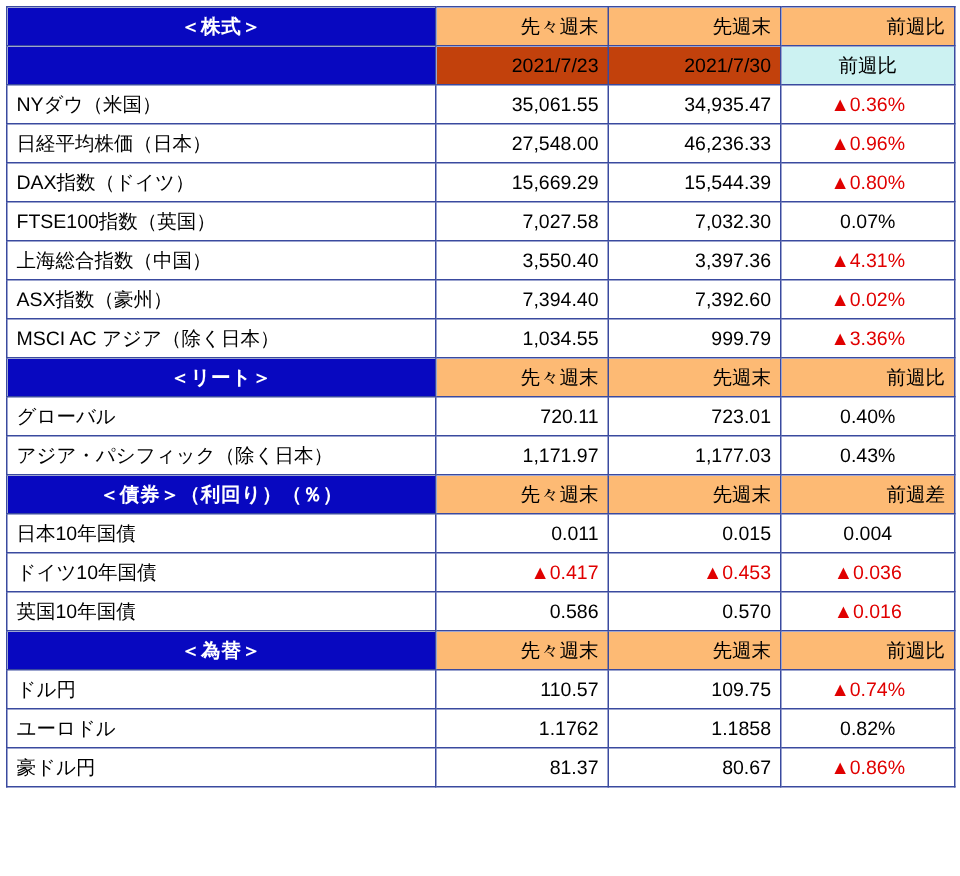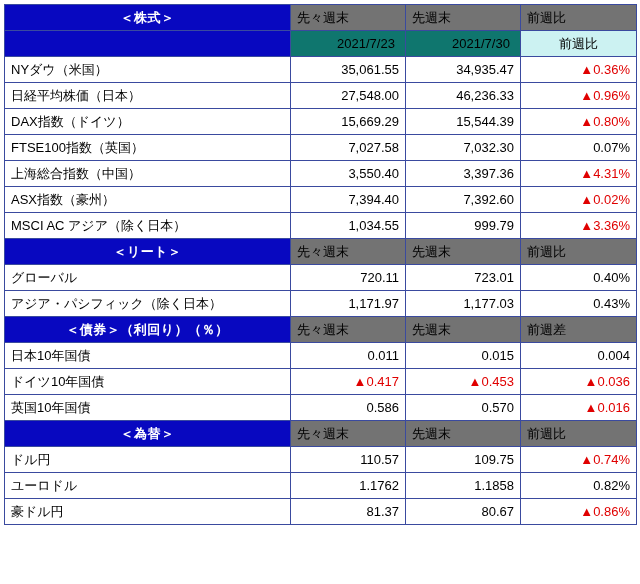--- a/index.html
+++ b/index.html
@@ -39,46 +39,46 @@
   }
   
   tr.section td.sec-title {
     background: #0808c0;
     color: #ffffff;
     text-align: center;
     font-weight: bold;
     letter-spacing: 0.5px;
   }
   tr.section td.sec-col {
-    background: #737373;
-    text-align: left;
+    background: #fdba74;
+    text-align: right;
   }
   
   tr.dates td.label-blank {
     background: #0808c0;
     border-top-color: #0808c0;
   }
   tr.dates td.date-cell {
-    background: #0f766e;
-    text-align: center;
+    background: #c2410c;
+    text-align: right;
     padding-left: 42px;
   }
   tr.dates td.cmp-cell {
     background: #ccf2f2;
     text-align: center;
   }
   
   td.rowlabel {
   }
   td.num {
     text-align: right;
     padding-right: 10px;
   }
   td.chg {
-    text-align: right;
+    text-align: center;
     padding-right: 10px;
   }
   .neg {
     color: #e00000;
   }
 </style>
 </head>
 <body>
 
 <div id="sheet">

